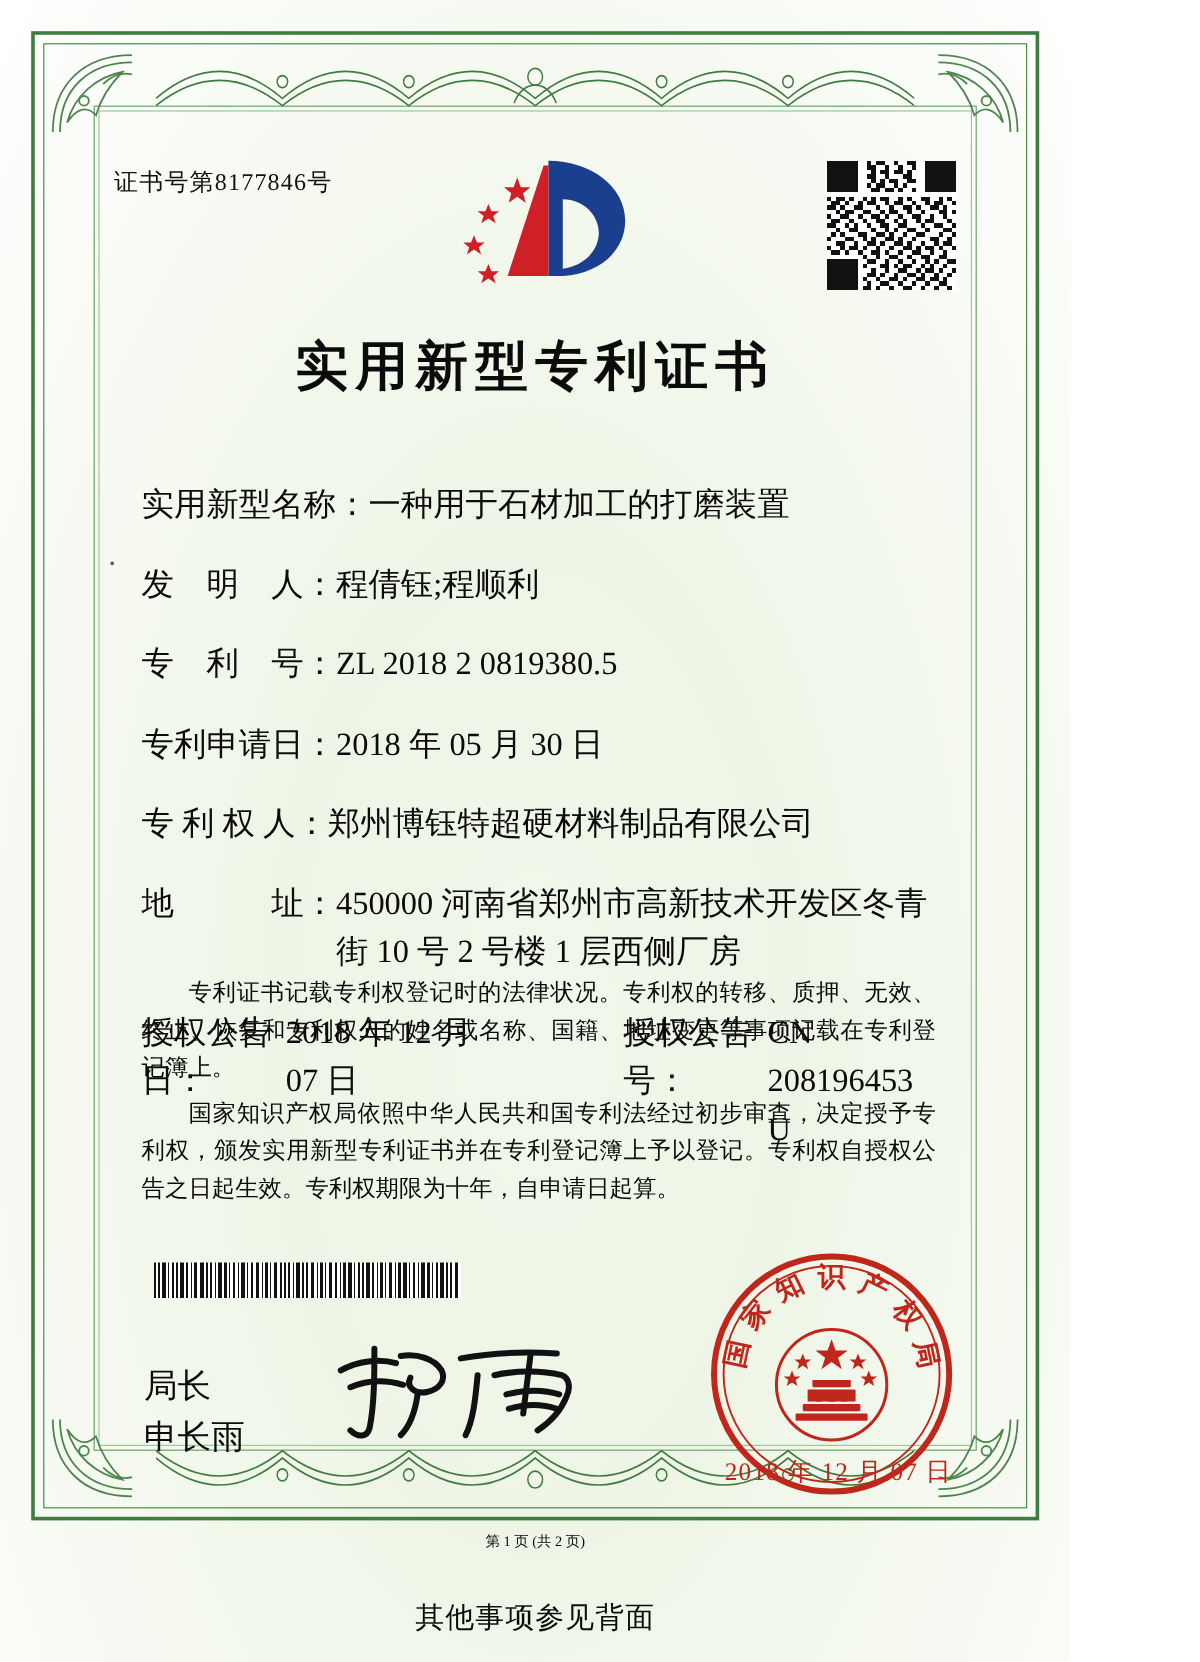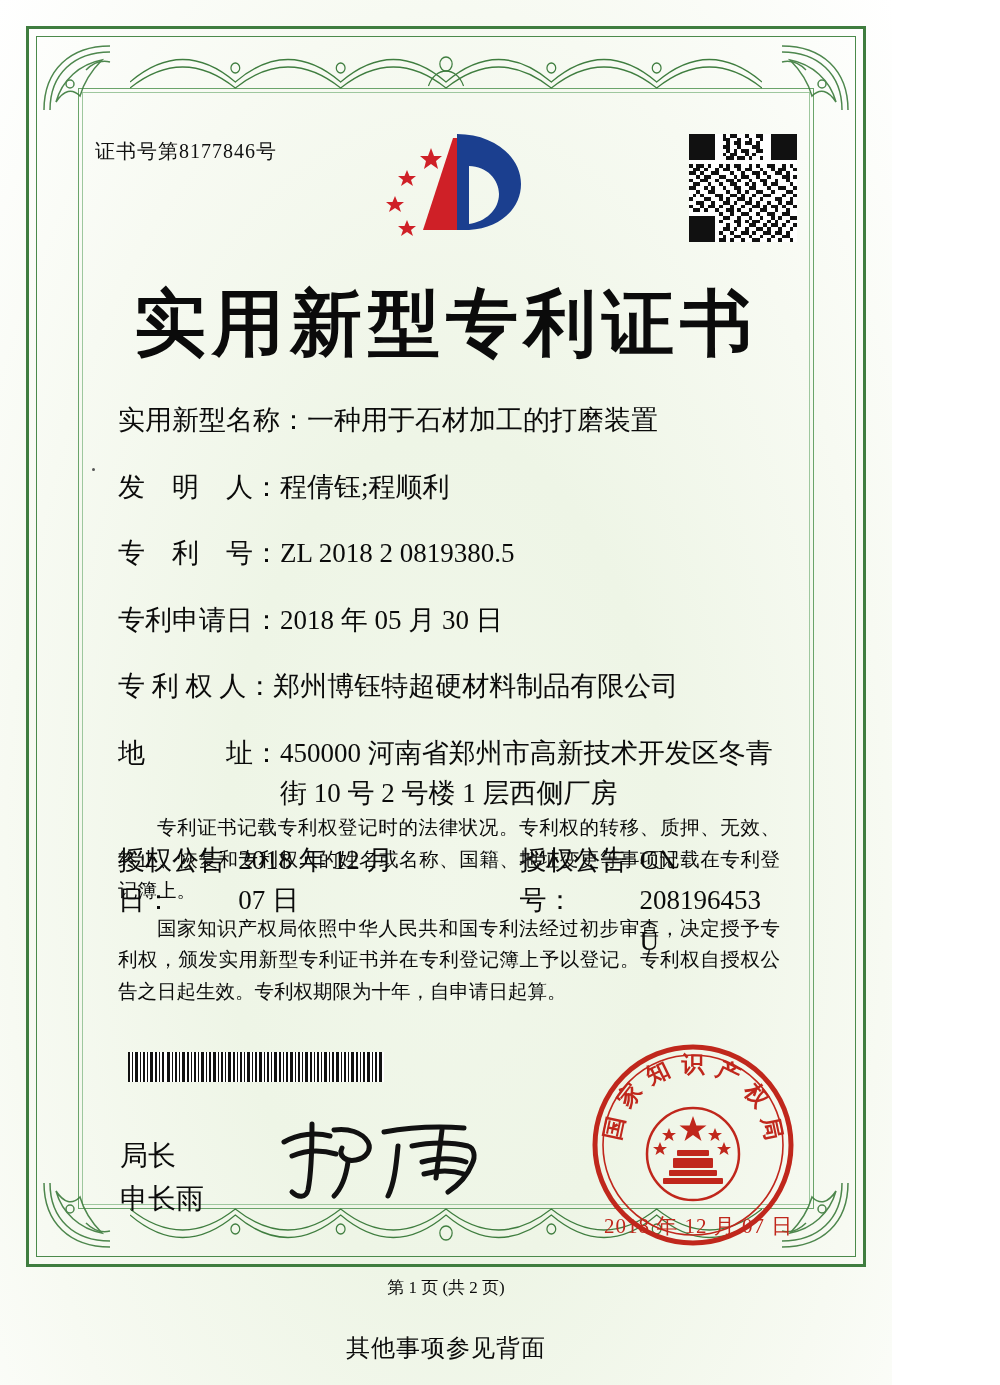--- a/index.html
+++ b/index.html
@@ -96,21 +96,21 @@
   .qr svg { width: 100%; height: 100%; display: block; }
 
   
   .title {
     position: absolute;
     left: 0; right: 0;
     top: 276px;
     text-align: center;
     font-family: "Liberation Serif", "DejaVu Serif", serif;
     font-weight: bold;
-    font-size: 72px;
+    font-size: 44px;
     letter-spacing: 6px;
     color: #0b0b0b;
   }
 
   
   .fields {
     position: absolute;
     left: 118px;
     right: 110px;
     top: 400px;
@@ -205,21 +205,21 @@
     color: #c0271c;
     letter-spacing: 1px;
   }
 
   
   .page-num {
     position: absolute;
     left: 0; right: 0;
     top: 1276px;
     text-align: center;
-    font-size: 17px;
+    font-size: 12px;
     color: #0b0b0b;
   }
   .back-note {
     position: absolute;
     left: 0; right: 0;
     top: 1332px;
     text-align: center;
     font-size: 24px;
     color: #0b0b0b;
     letter-spacing: 1px;

